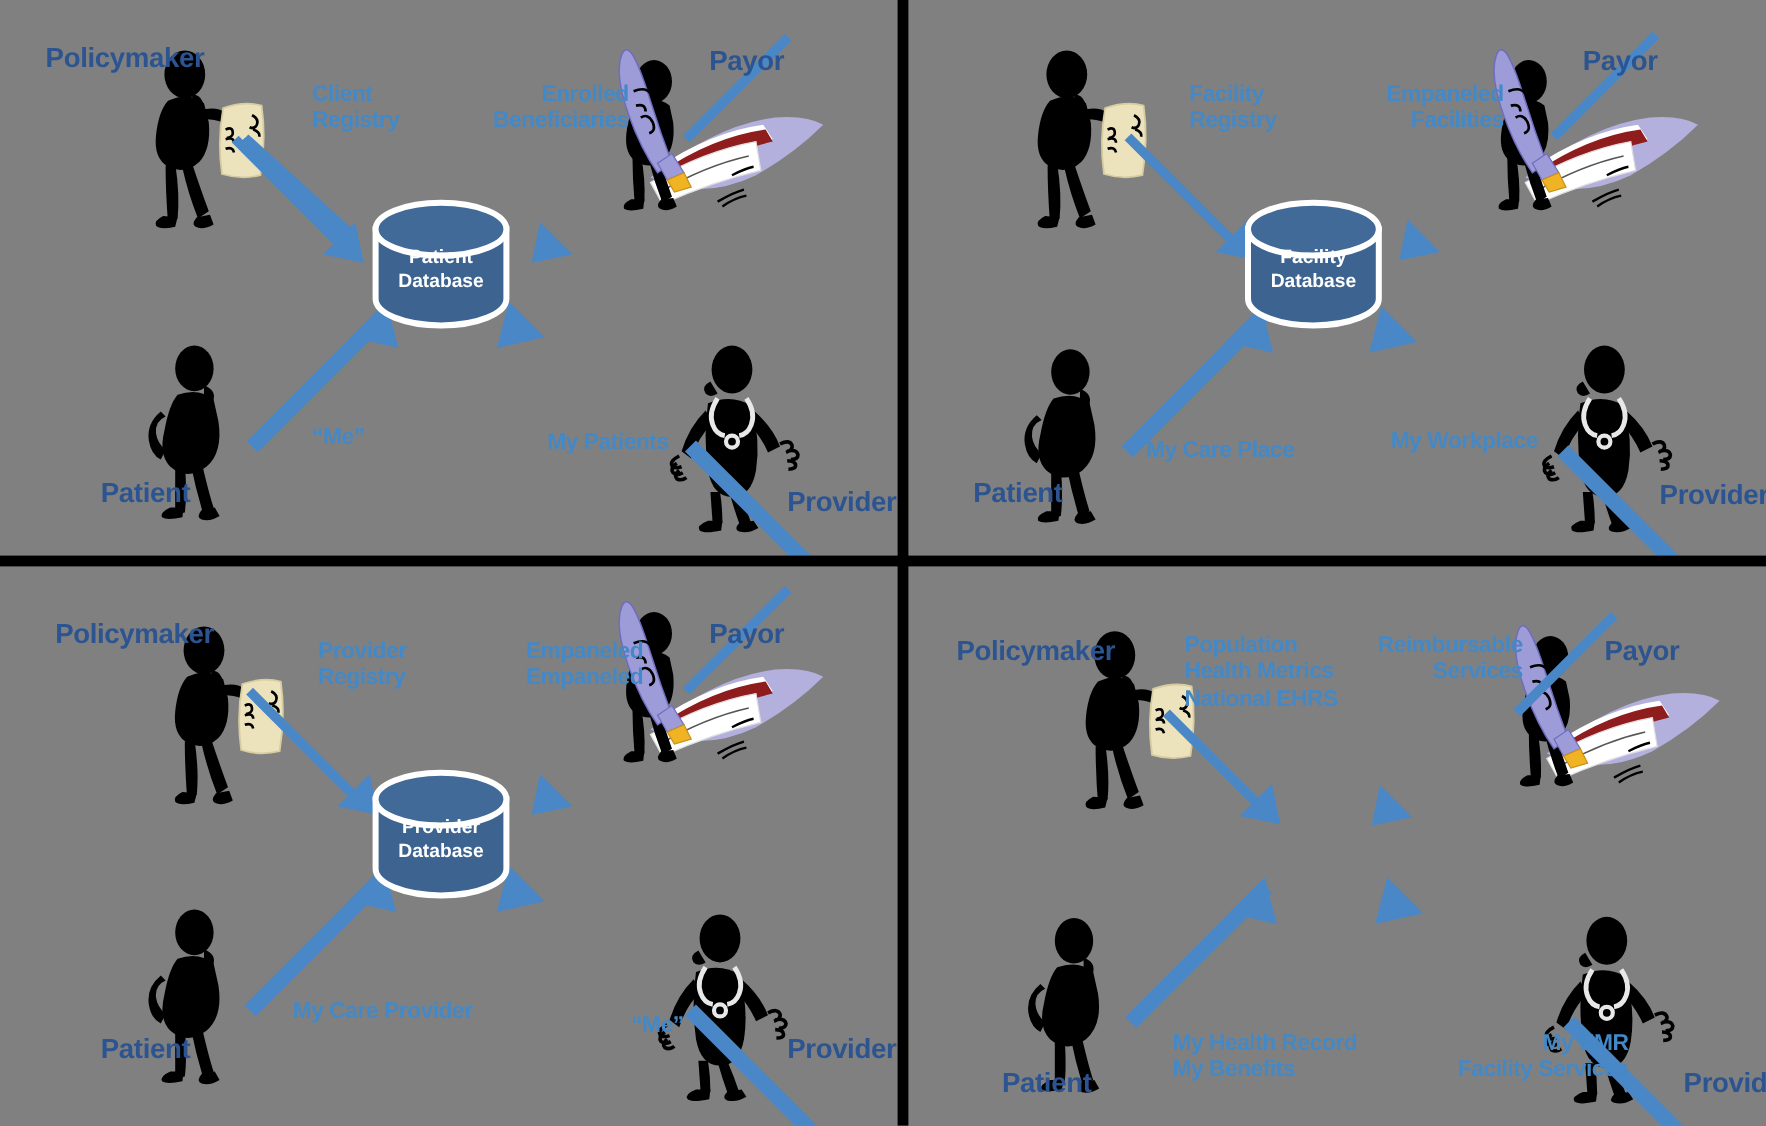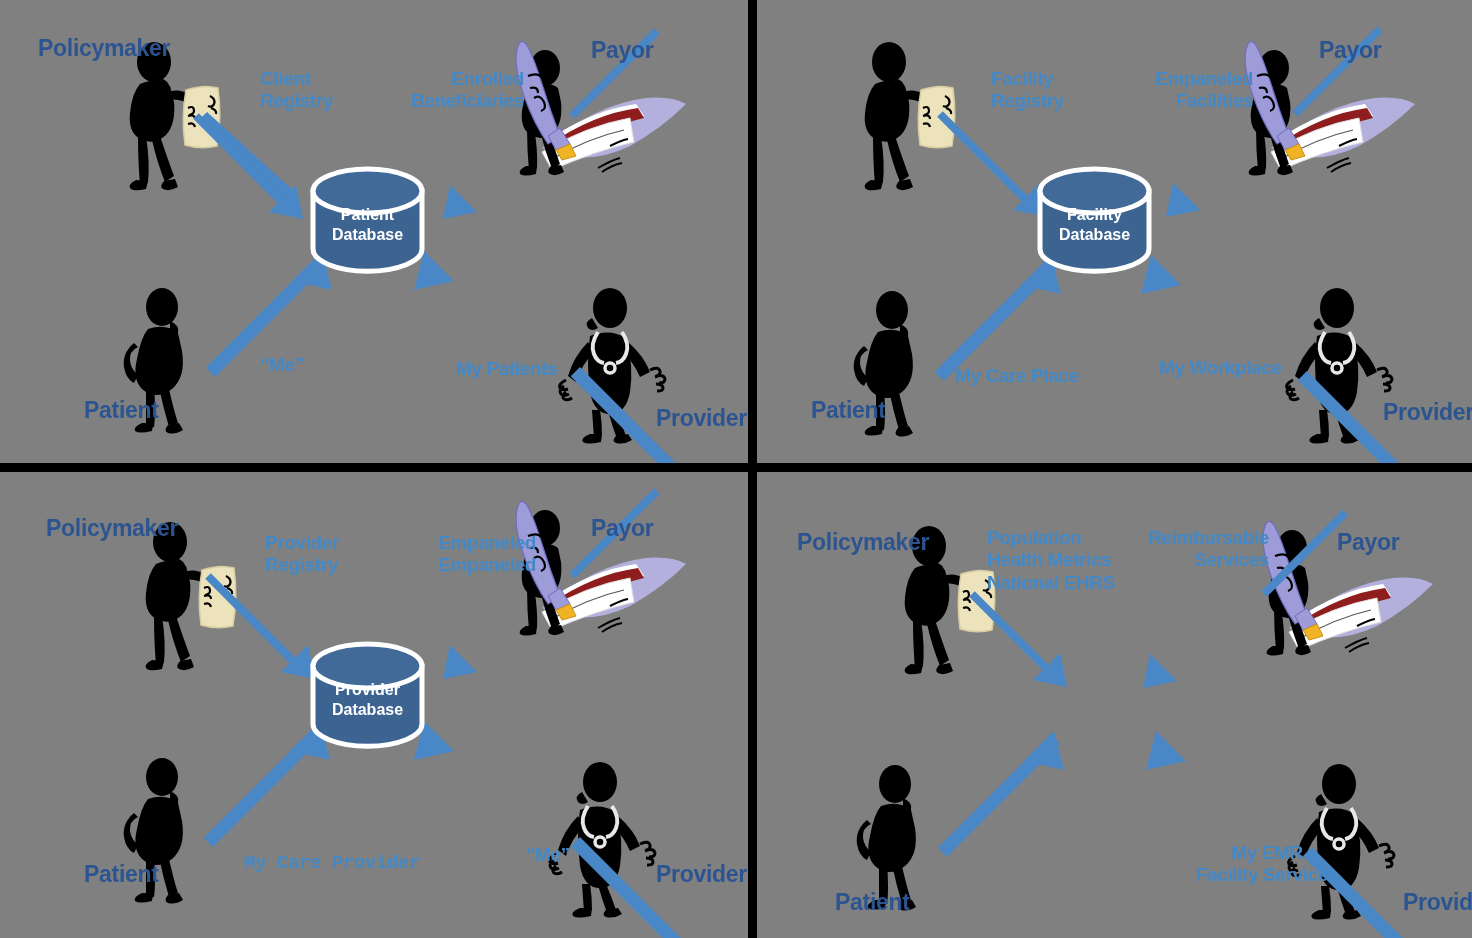--- a/index.html
+++ b/index.html
@@ -514,21 +514,21 @@
       <div class="role-label" style="left:624px; top:390px;">Provider</div>
 
       <div class="flow-label" style="left:233px; top:60px;">
         <div>Provider</div>
         <div>Registry</div>
       </div>
       <div class="flow-label right" style="left:338px; width:166px; top:60px;">
         <div>Empaneled</div>
         <div>Empaneled</div>
       </div>
-      <div class="flow-label" style="left:212px; top:380px;font-family:Liberation Mono, monospace;">
+      <div class="flow-label" style="left:212px; top:360px;">
         <div>My Care Provider</div>
       </div>
       <div class="flow-label" style="left:494px; top:372px;">
         <div>“Me”</div>
       </div>
     </div>
   </div>
 
   <div class="quadrant" id="q-br">
     <svg class="layer arrow-layer" width="715" height="466" viewBox="0 0 715 466">
@@ -644,21 +644,25 @@
 
       <div class="flow-label" style="left:198px; top:55px;">
         <div>Population</div>
         <div>Health Metrics</div>
         <div>National EHRS</div>
       </div>
       <div class="flow-label right" style="left:322px; width:158px; top:55px;">
         <div>Reimbursable</div>
         <div>Services</div>
       </div>
-      <div class="flow-label center" style="left:388px; width:180px; top:370px;">
+      <div class="flow-label" style="left:188px; top:387px;">
+        <div>My Health Record</div>
+        <div>My Benefits</div>
+      </div>
+      <div class="flow-label center" style="left:388px; width:180px; top:387px;text-align:right;">
         <div>My EMR</div>
         <div>Facility Services</div>
       </div>
     </div>
   </div>
 
   <div class="divider-v"></div>
   <div class="divider-h"></div>
 
 </div>

